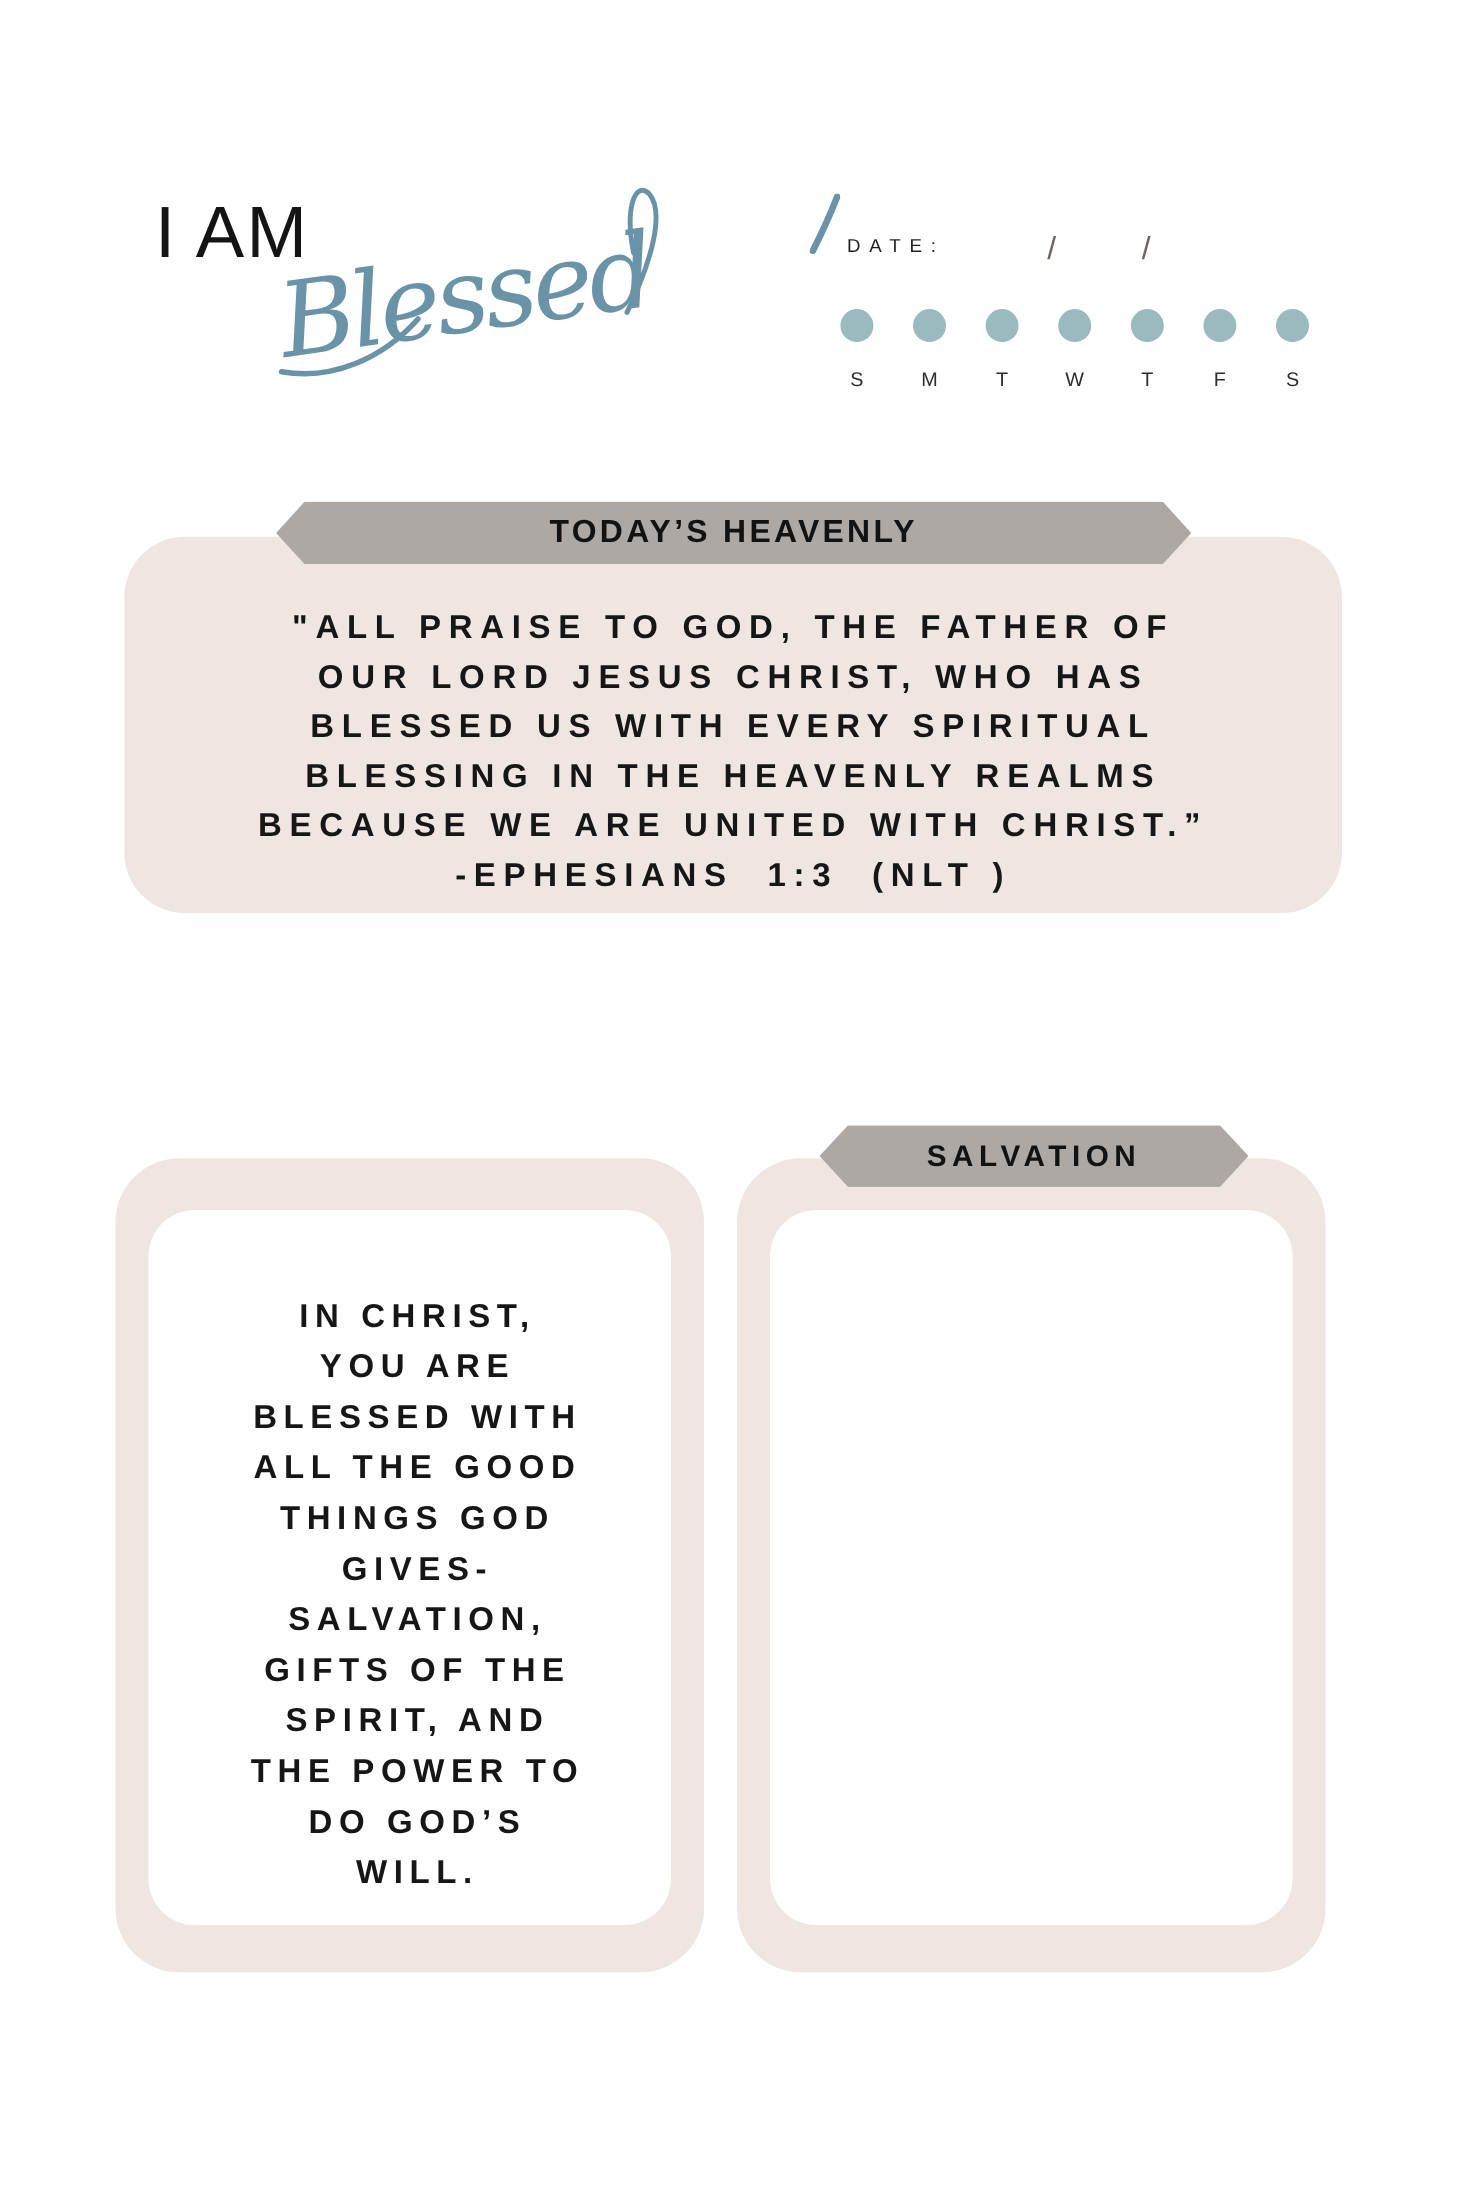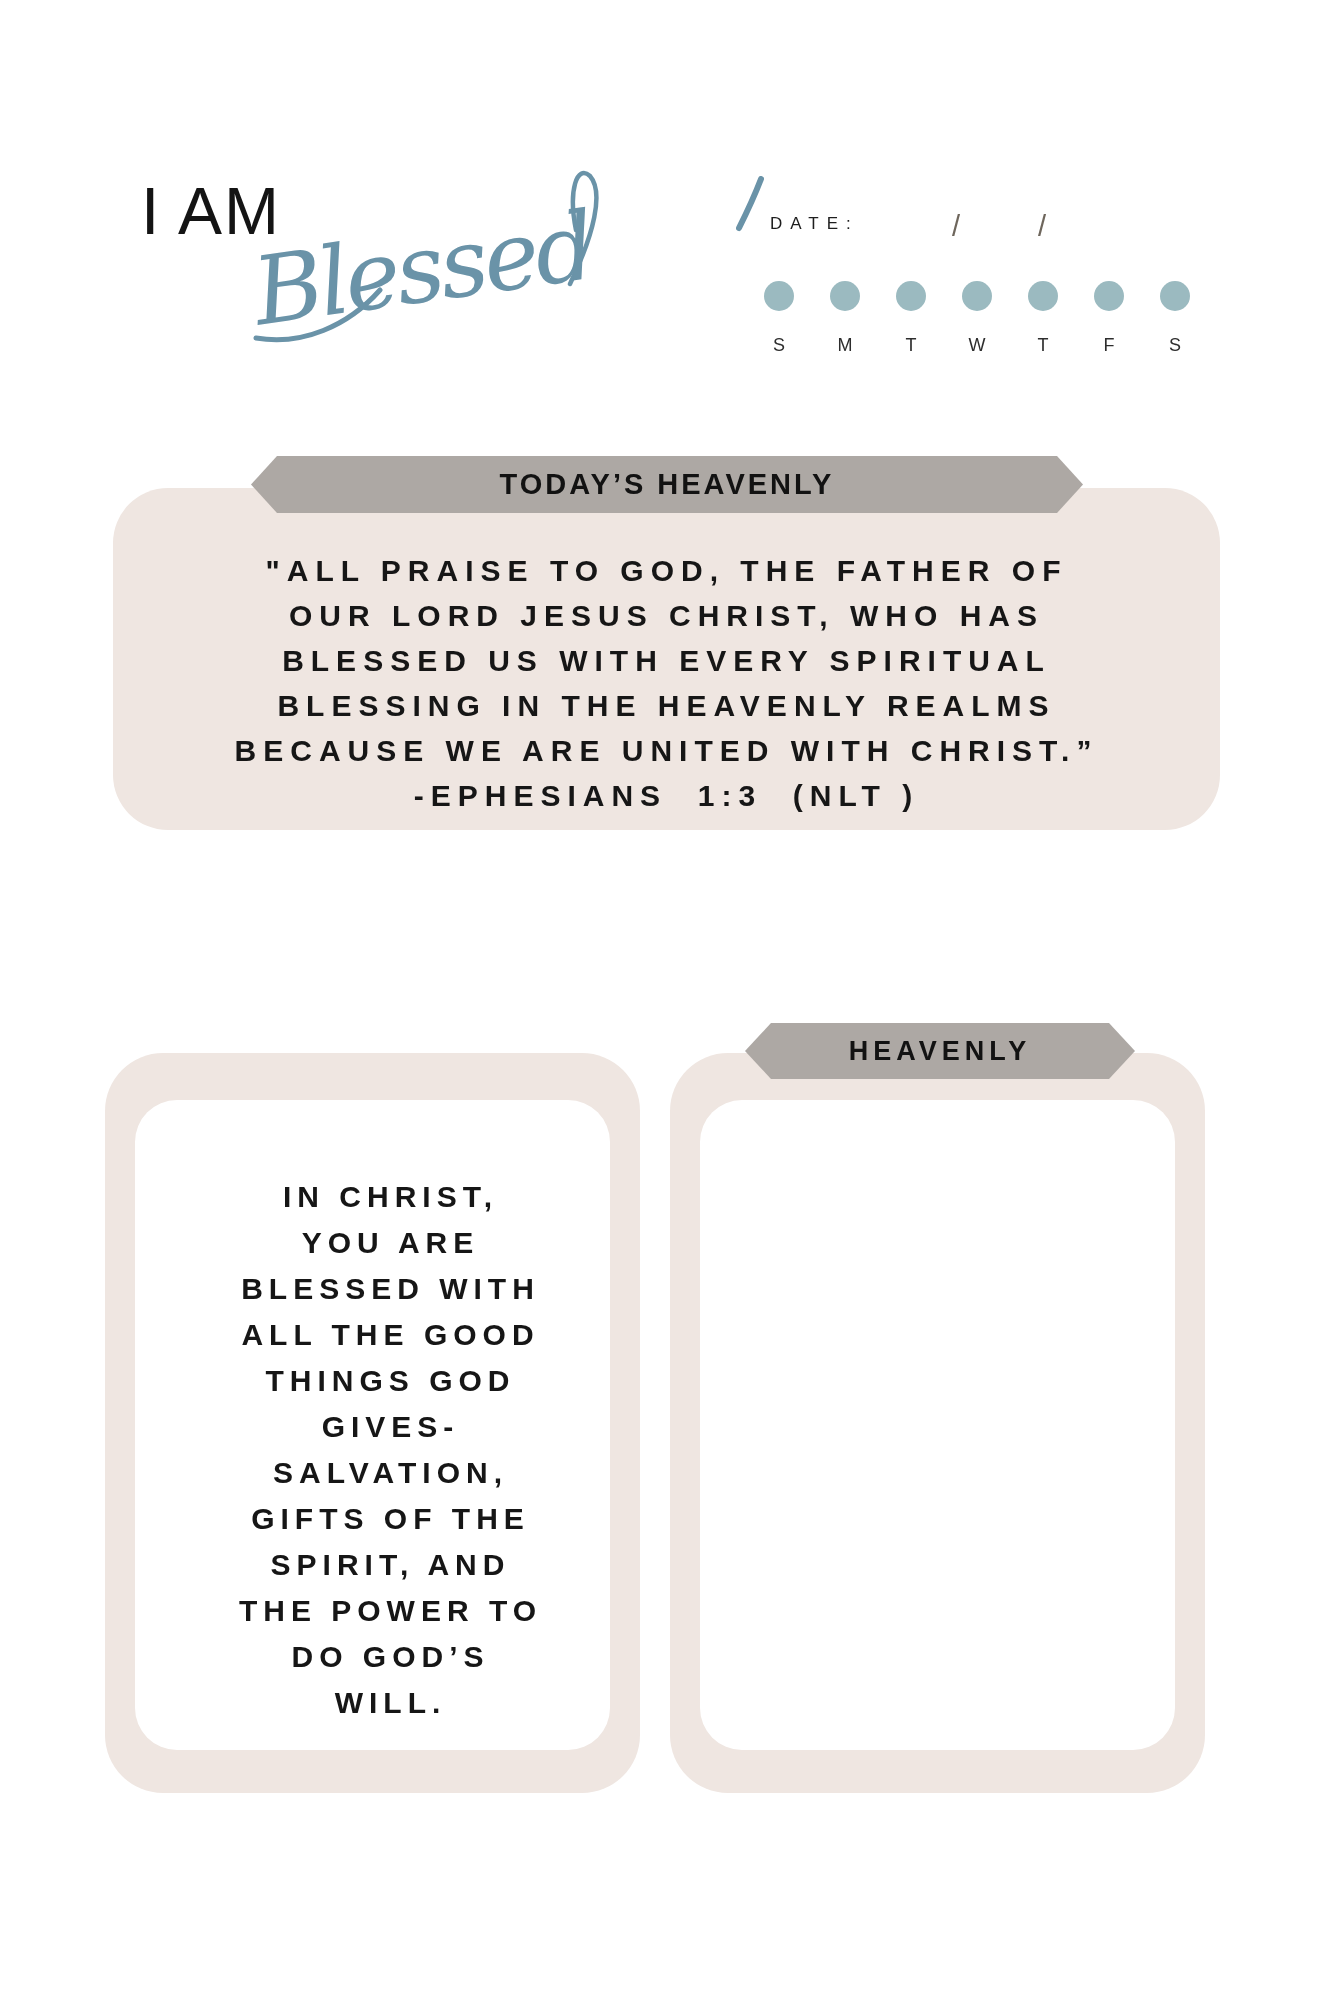--- a/index.html
+++ b/index.html
@@ -55,21 +55,21 @@
     position:absolute; left:30px; right:30px; top:47px; bottom:43px;
     background:#ffffff; border-radius:42px;
   }
 
   
   .block-text {
     white-space:pre-wrap; font-weight:bold; color:#161616;
     text-align:center; z-index:4;
   }
   .scripture-text { left:113px; top:548px; width:1107px; font-size:30px; letter-spacing:7px; line-height:45px; }
-  .thoughts-text  { left:123px; top:1174px; width:535px; font-size:30px; letter-spacing:6px; line-height:46px; }
+  .thoughts-text  { left:112px; top:1174px; width:535px; font-size:30px; letter-spacing:6px; line-height:46px; }
   .questions-text { left:670px; top:1156px; width:535px; font-size:26px; letter-spacing:6px; line-height:37px; }
 
   svg { display:block; }
 </style>
 </head>
 <body>
 
 <div class="page">
 
   <div class="abs title-prefix">I AM</div>
@@ -139,18 +139,18 @@
 ALL THE GOOD
 THINGS GOD
 GIVES-
 SALVATION,
 GIFTS OF THE
 SPIRIT, AND
 THE POWER TO
 DO GOD’S
 WILL.</div>
 
-  <div class="abs banner banner-small banner-questions">HEAVENLY</div>
+  <div class="abs banner banner-small banner-questions">SALVATION</div>
   <div class="abs panel panel-column panel-questions">
     <div class="panel-inner"></div>
   </div>
 
 </div>
 
 </body></html>

